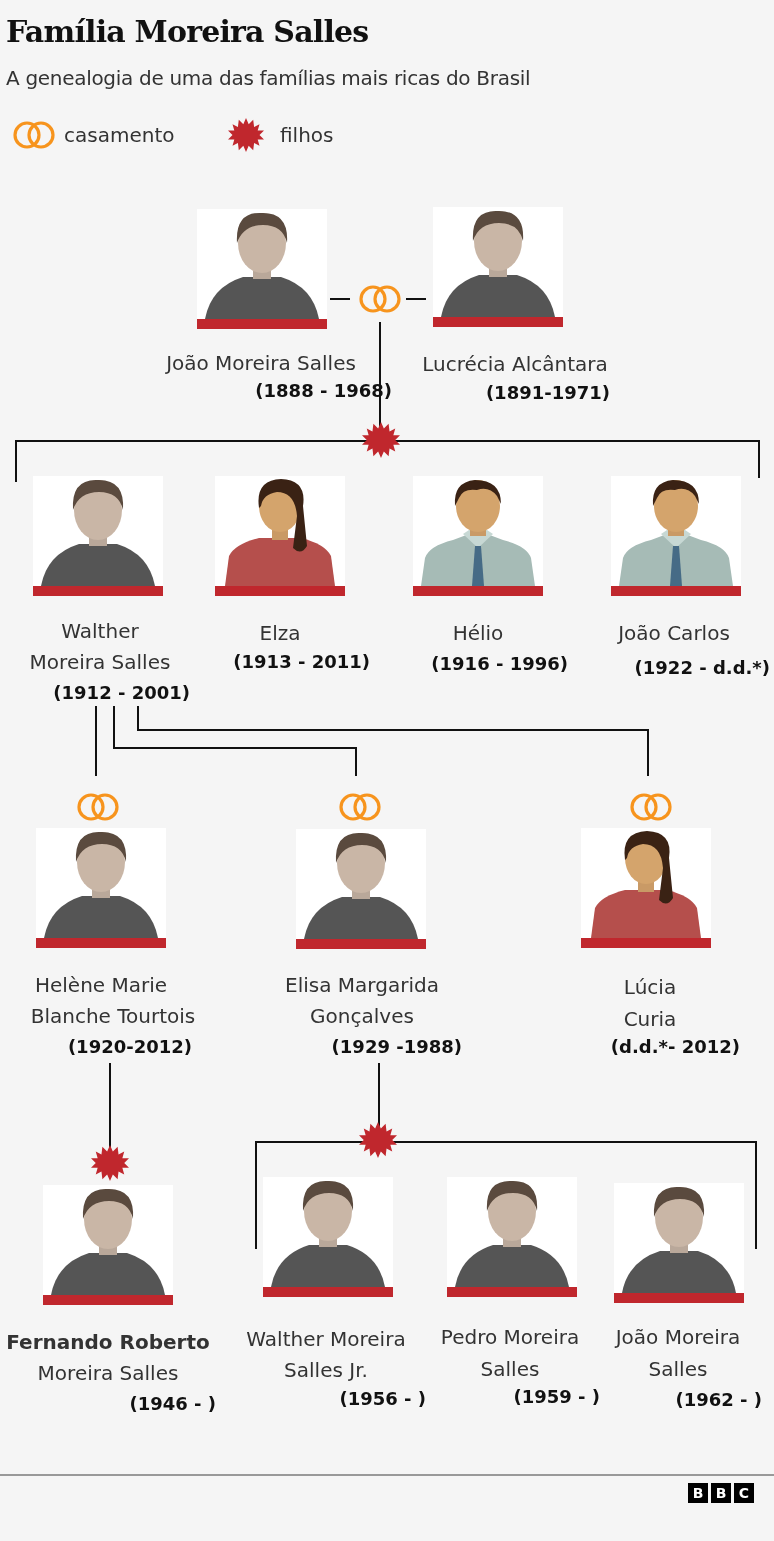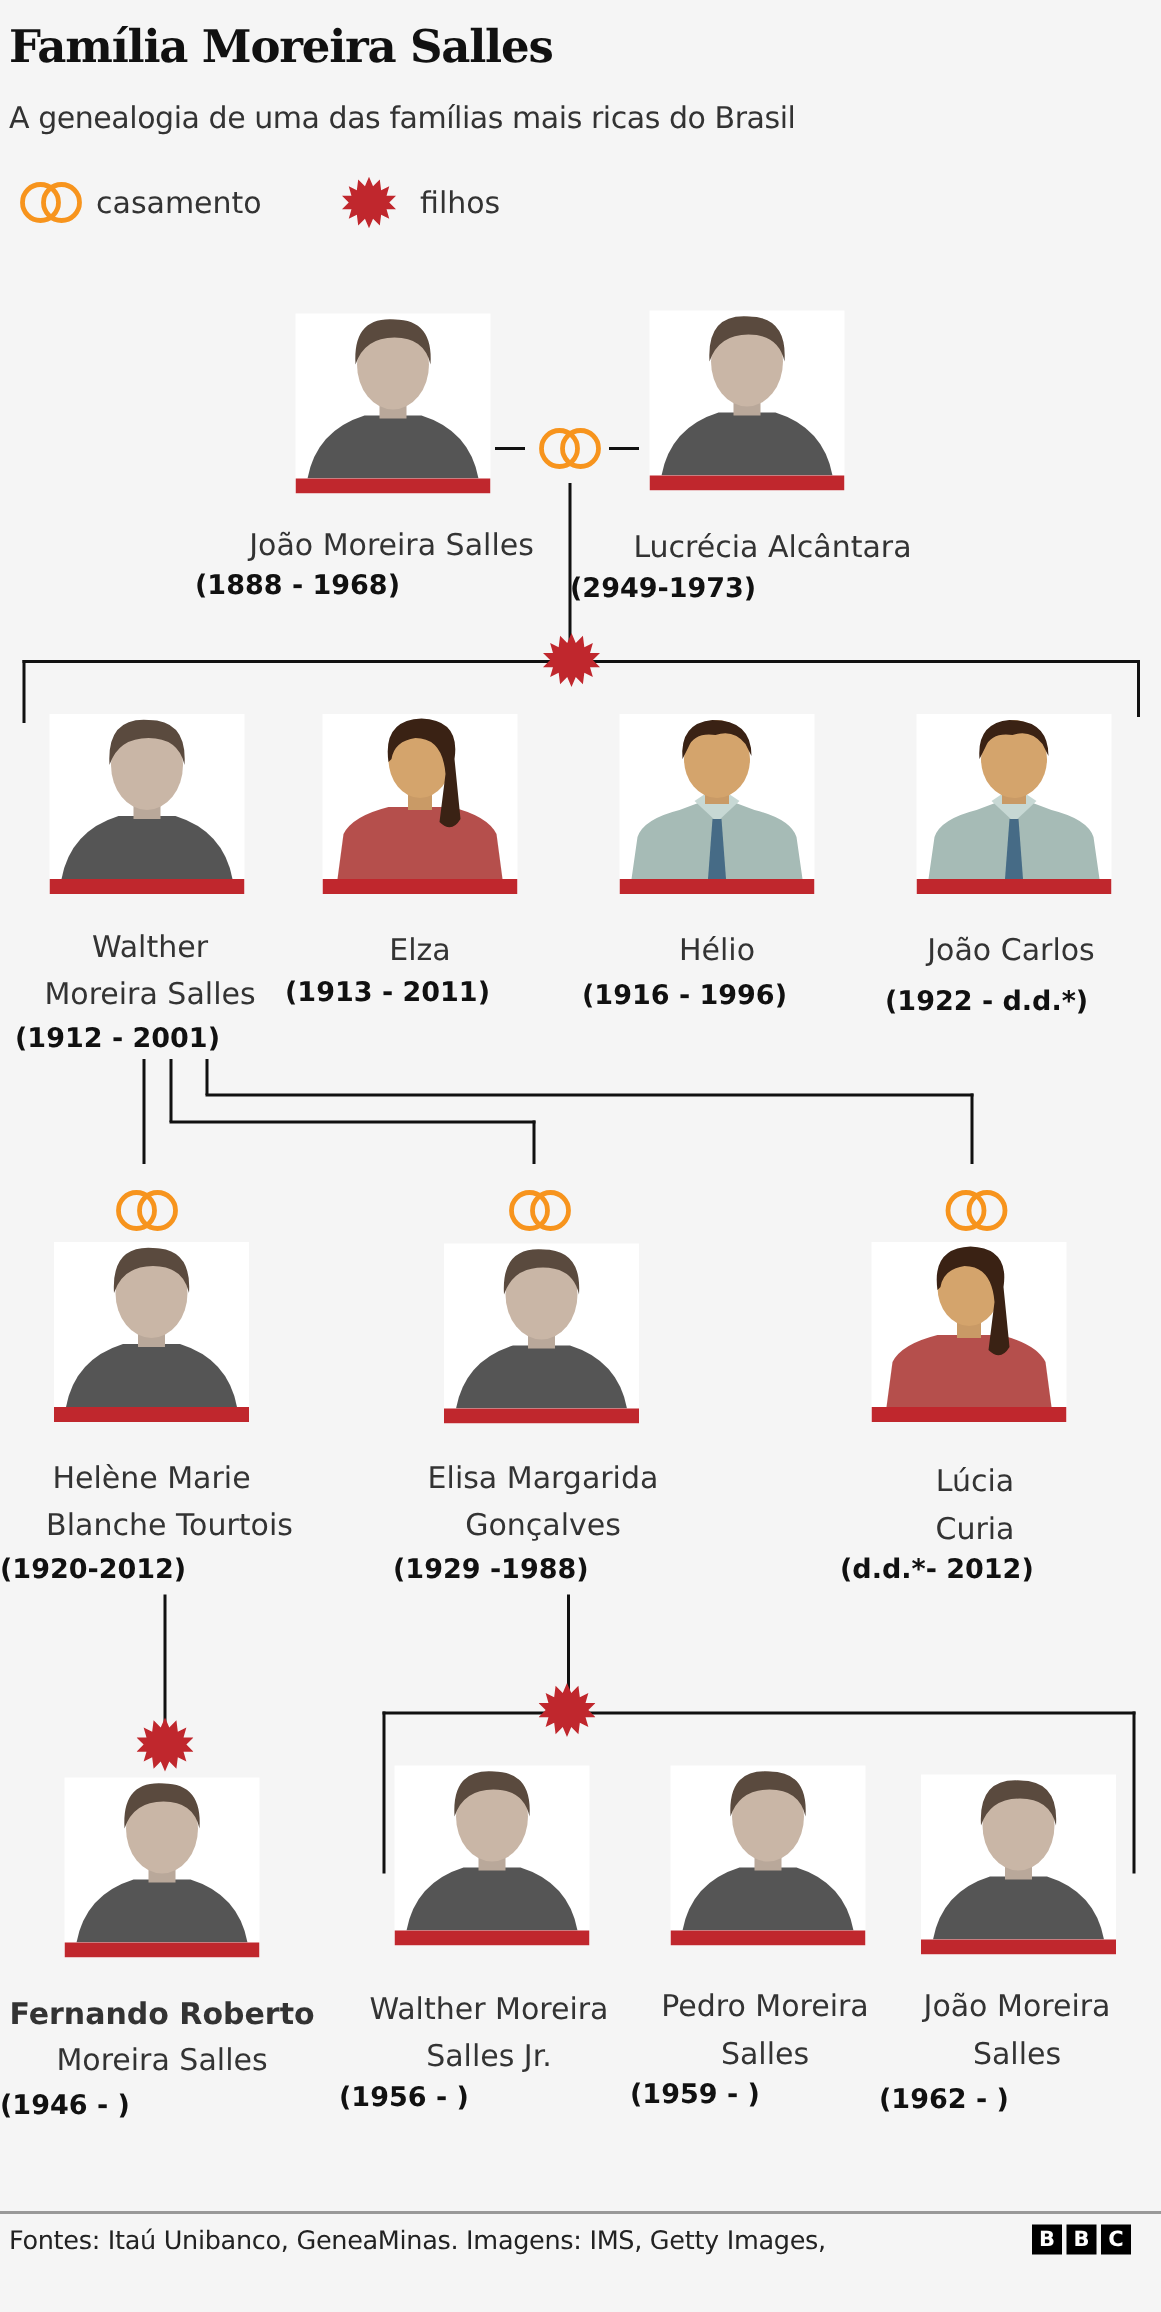--- a/index.html
+++ b/index.html
@@ -8,21 +8,21 @@
   .abs { position:absolute; }
   .title { left:6px; top:14px; font-family:"DejaVu Serif","Liberation Serif",serif; font-weight:bold;
            font-size:30px; letter-spacing:-0.8px; color:#111; }
   .subtitle { left:6px; top:66px; font-size:20px; color:#333; letter-spacing:-0.3px; }
   .legend-item { display:flex; align-items:center; gap:8px; font-size:20px; color:#333; }
   .line { position:absolute; background:#111; }
   .photo { position:absolute; width:130px; height:120px; background:#fff; overflow:hidden; }
   .photo .bar { position:absolute; left:0; right:0; bottom:0; height:10px; background:#c0272d; }
   .photo svg { position:absolute; left:0; top:0; }
   .name { position:absolute; text-align:center; font-size:20px; color:#333; line-height:31px; white-space:nowrap; }
-  .dates { position:absolute; text-align:left; font-size:18px; font-weight:bold; color:#111; white-space:nowrap; }
+  .dates { position:absolute; text-align:right; font-size:18px; font-weight:bold; color:#111; white-space:nowrap; }
   .footer-rule { left:0; top:1474px; width:774px; height:2px; background:#999; }
   .footer { left:6px; top:1480px; font-size:17px; line-height:29px; color:#222; letter-spacing:-0.2px; }
   .bbc { left:688px; top:1483px; display:flex; gap:3px; }
   .bbc span { width:20px; height:20px; background:#000; color:#fff; font-weight:bold; font-size:14px;
               display:flex; align-items:center; justify-content:center; }
 </style>
 </head>
 <body>
 
 <svg width="0" height="0" style="position:absolute">
@@ -86,21 +86,21 @@
     <div class="bar"></div>
 </div>
 <div class="line" style="left:330px;top:298px;width:20px;height:2px;"></div>
 <svg class="abs" style="left:358px;top:284px;" width="44" height="30">
     <use href="#rings"></use>
   </svg>
 <div class="line" style="left:406px;top:298px;width:20px;height:2px;"></div>
 <div class="name" style="left:130px;top:348px;width:262px;">João Moreira Salles</div>
 <div class="dates" style="left:130px;top:380px;width:262px;">(1888 - 1968)</div>
 <div class="name" style="left:400px;top:349px;width:230px;">Lucrécia Alcântara</div>
-<div class="dates" style="left:380px;top:382px;width:230px;">(2949-1973)</div>
+<div class="dates" style="left:380px;top:382px;width:230px;">(1891-1971)</div>
 
 <div class="line" style="left:379px;top:322px;width:2px;height:110px;"></div>
 <div class="line" style="left:15px;top:440px;width:745px;height:2px;"></div>
 <div class="line" style="left:15px;top:440px;width:2px;height:42px;"></div>
 <div class="line" style="left:758px;top:440px;width:2px;height:38px;"></div>
 <svg class="abs" style="left:362px;top:421px;" width="38" height="38">
     <use href="#star"></use>
   </svg>
 
 <div class="photo" style="left:33px;top:476px;">
@@ -239,19 +239,18 @@
 <div class="name" style="left:420px;top:1322px;width:180px;">Pedro Moreira</div>
 <div class="name" style="left:420px;top:1354px;width:180px;">Salles</div>
 <div class="dates" style="left:420px;top:1386px;width:180px;">(1959 - )</div>
 
 <div class="name" style="left:590px;top:1322px;width:176px;">João Moreira</div>
 <div class="name" style="left:590px;top:1354px;width:176px;">Salles</div>
 <div class="dates" style="left:586px;top:1389px;width:176px;">(1962 - )</div>
 
 <div class="abs footer-rule"></div>
 <div class="abs footer">
-  <div>Fontes: Itaú Unibanco, GeneaMinas. Imagens: IMS, Getty Images,</div>
 </div>
 <div class="abs bbc">
   <span>B</span>
   <span>B</span>
   <span>C</span>
 </div>
 
 </body></html>

